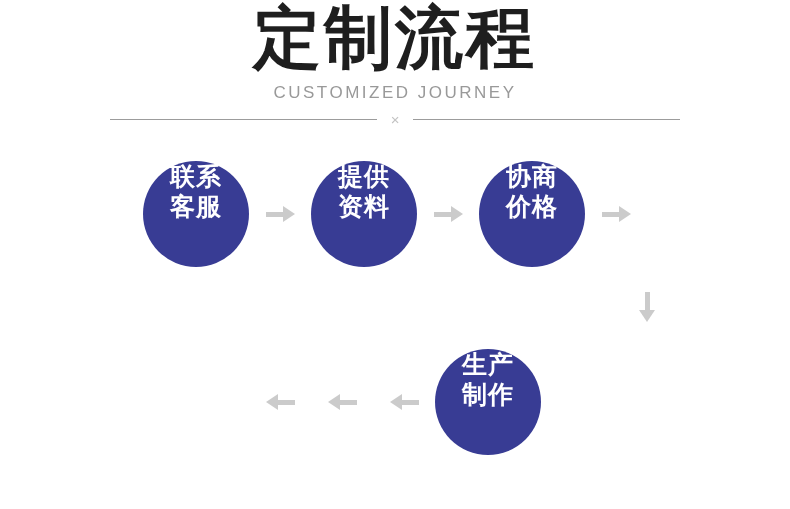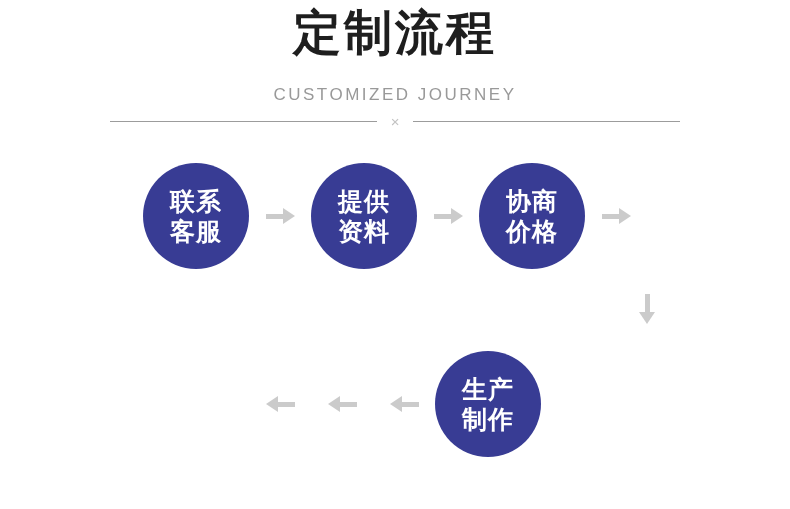--- a/index.html
+++ b/index.html
@@ -5,27 +5,27 @@
   html, body { margin: 0; padding: 0; background: #ffffff; }
   .page {
     width: 790px; height: 509px;
     position: relative; overflow: hidden;
     background: #ffffff;
     font-family: "Liberation Sans", sans-serif;
     margin: 0 auto;
   }
   .header { text-align: center; }
   .title {
-    margin: 0; padding-top: 9px;
-    font-size: 48px; line-height: 1.0;
+    margin: 0; padding-top: 3px;
+    font-size: 68px; line-height: 1.0;
     font-weight: 900; letter-spacing: 3px;
     color: var(--title_color, #1e1e1e);
   }
   .subtitle {
-    margin-top: 28px;
+    margin-top: 12px;
     font-size: 17px; letter-spacing: 2.5px;
     color: var(--subtitle_color, #999999);
   }
   .divider {
     width: 570px; margin: 9px auto 0;
     display: flex; align-items: center;
   }
   .divider .line { flex: 1; height: 1px; background: var(--divider_line, #9c9c9c); }
   .divider .mark {
     padding: 0 14px; font-size: 15px; line-height: 1;
@@ -33,21 +33,21 @@
   }
   .flow-row {
     display: flex; justify-content: center; align-items: center;
     margin-top: 34px;
   }
   .step-circle {
     width: 106px; height: 106px; border-radius: 50%;
     background: var(--circle_fill, #383c94);
     color: var(--step_text, #ffffff);
     display: flex; flex-direction: column;
-    justify-content: center; align-items: center;
+    align-items: center;
     text-align: center;
     font-size: 25px; font-weight: bold; line-height: 30px;
     letter-spacing: 1px;
   }
   .gap {
     width: 62px; display: flex;
     justify-content: center; align-items: center;
   }
   .arrow-right, .arrow-left { display: flex; align-items: center; }
   .arrow-right .stem, .arrow-left .stem {

